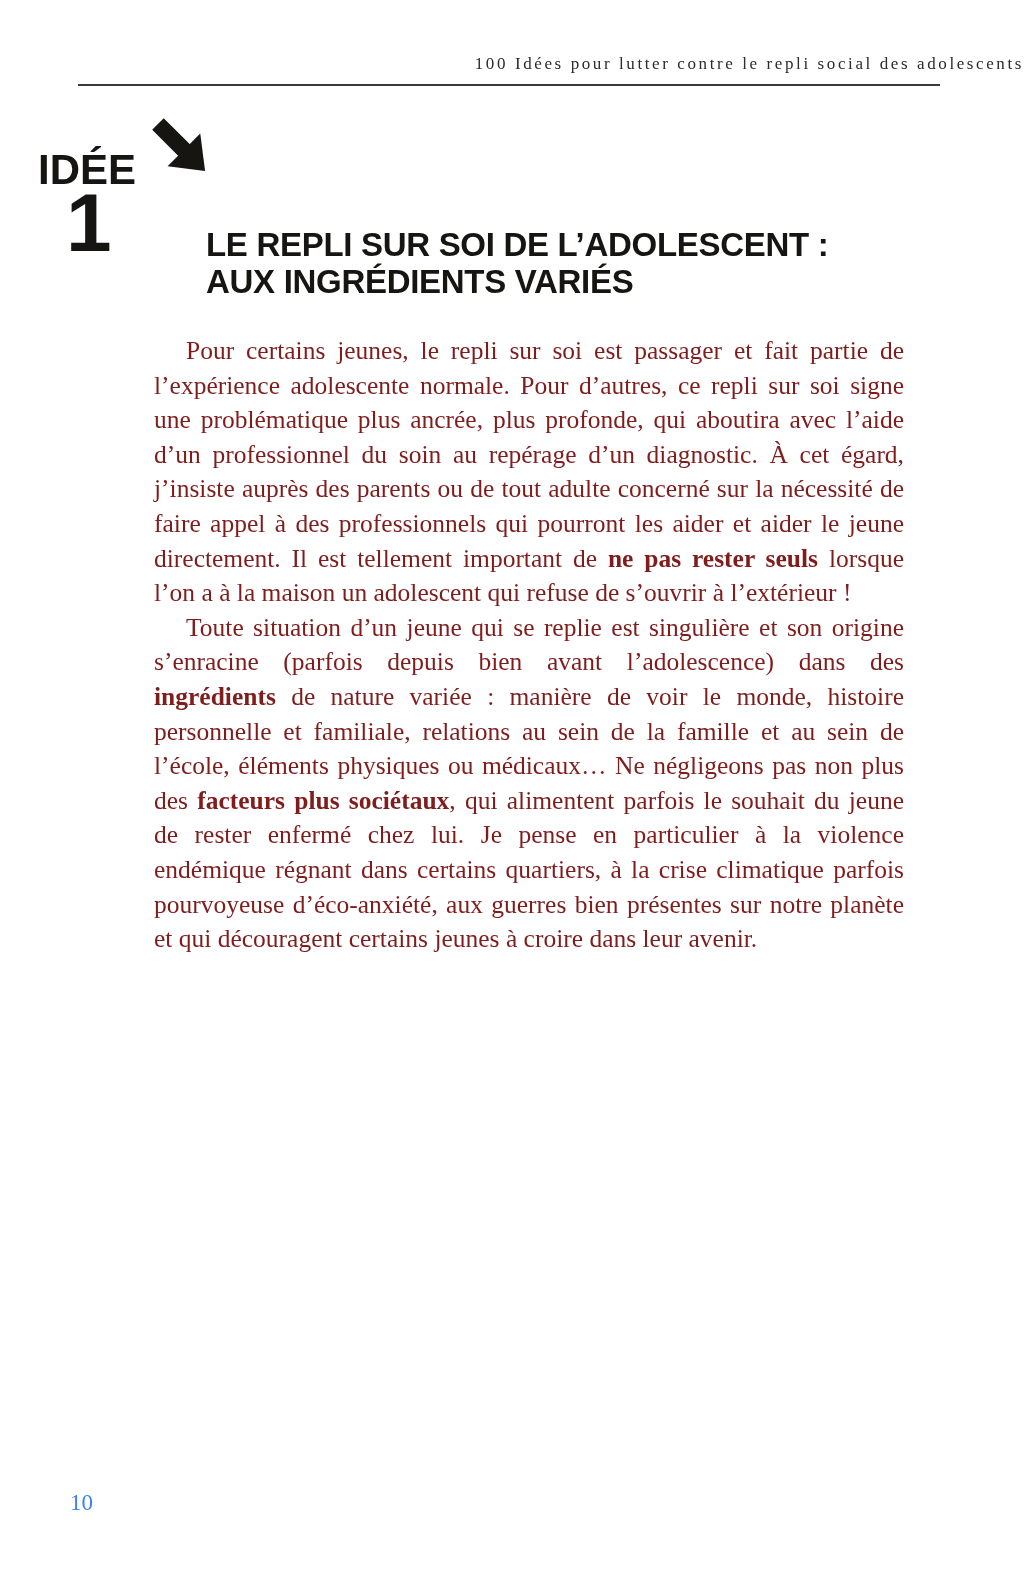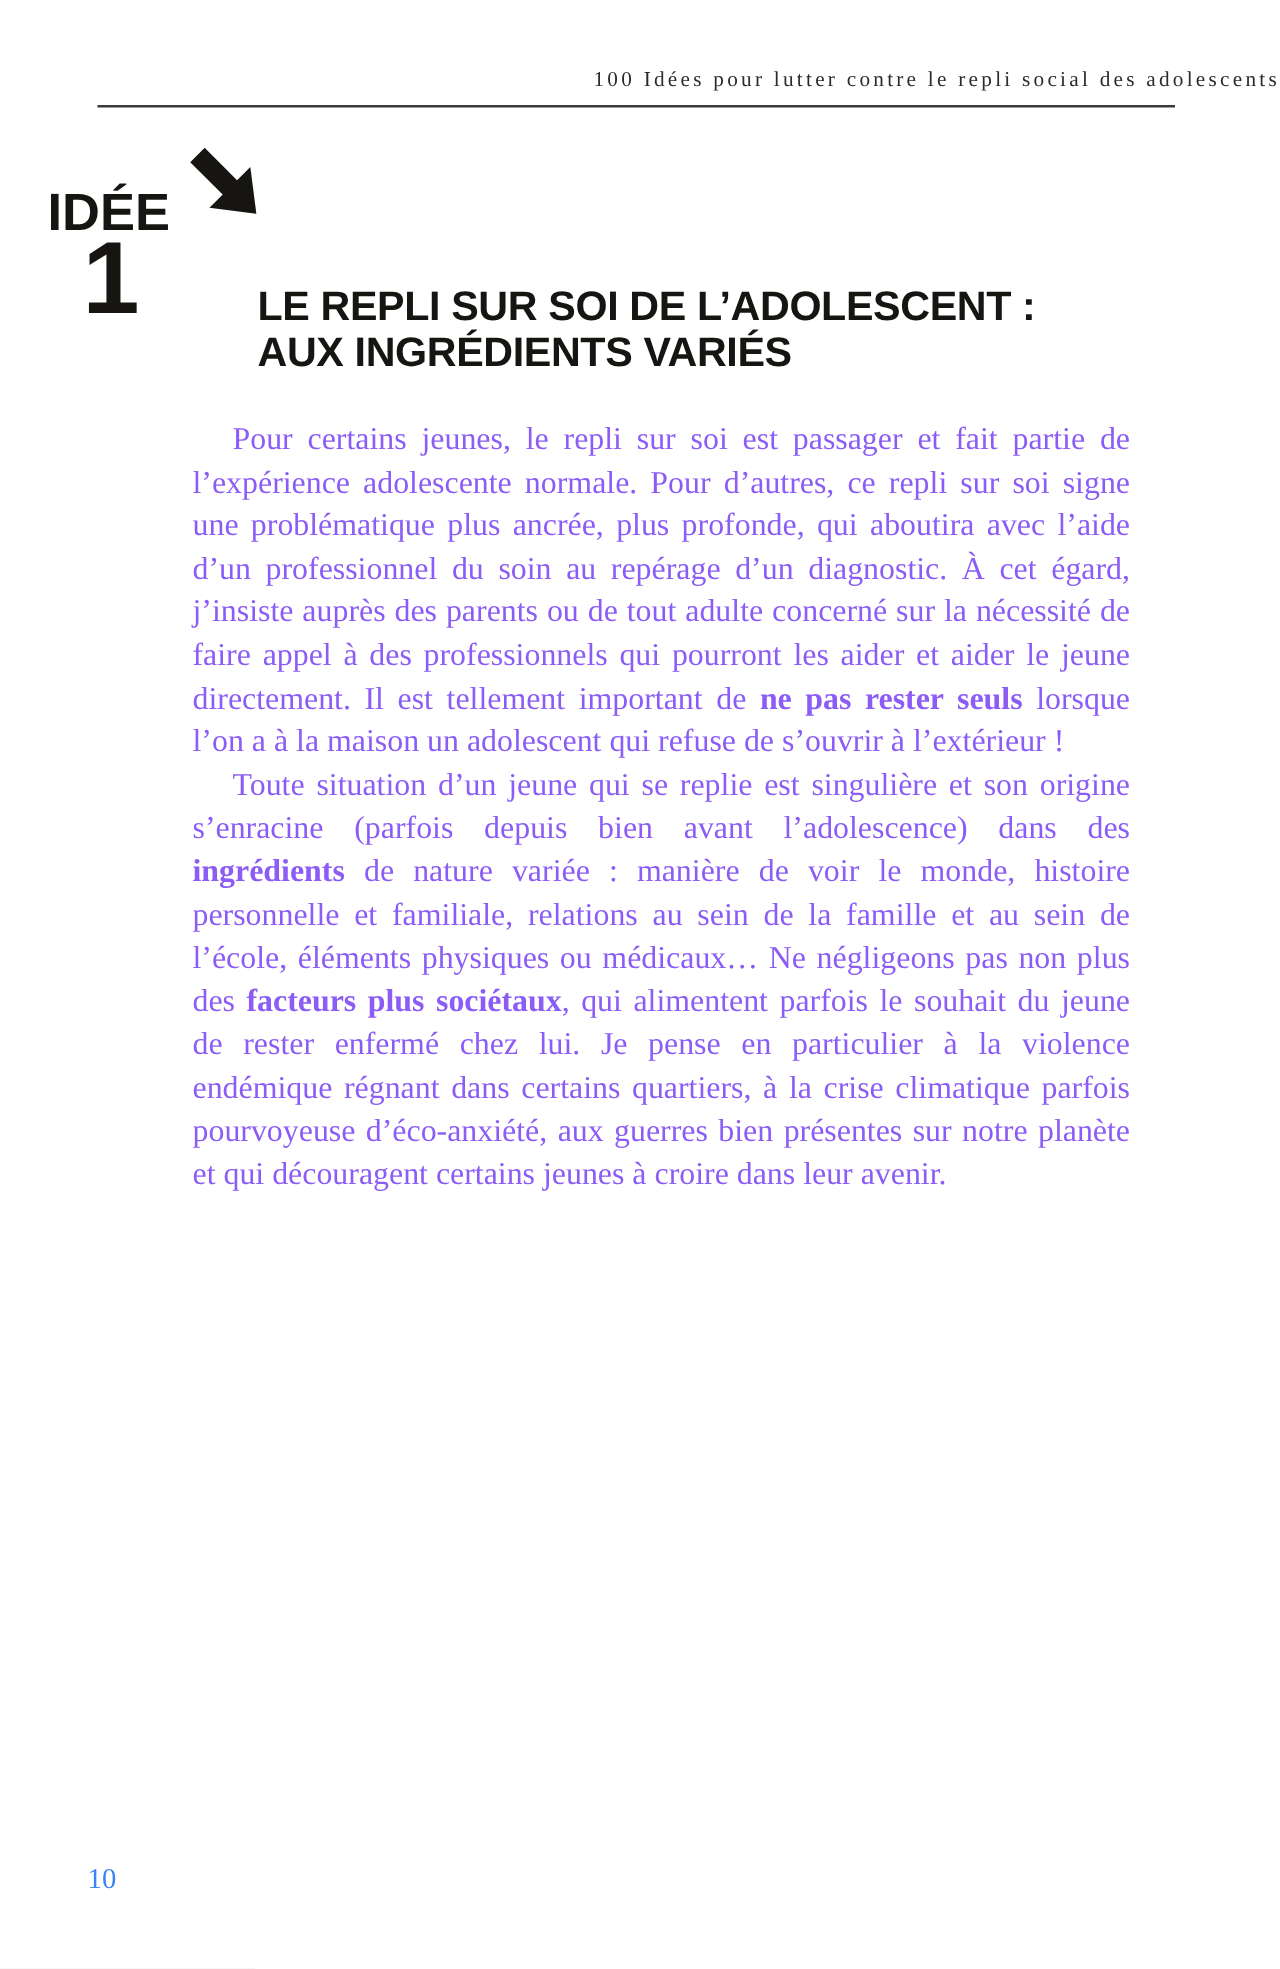--- a/index.html
+++ b/index.html
@@ -53,21 +53,21 @@
     line-height:37px;
     letter-spacing:-0.3px;
     color:#171512;
     margin-top:28px;
   }
   .body-text{
     position:absolute;left:154px;top:334px;width:750px;
     font-size:25.5px;
     line-height:34.6px;
     text-align:justify;
-    color:#8b5cf6;
+    color:#7f1d1d;
   }
   .body-text p{
     margin:0;
     text-indent:32px;
   }
   .b{font-weight:bold;}
   .page-number{
     position:absolute;left:70px;top:1490px;
     font-size:23px;
     color:#3b82f6;

